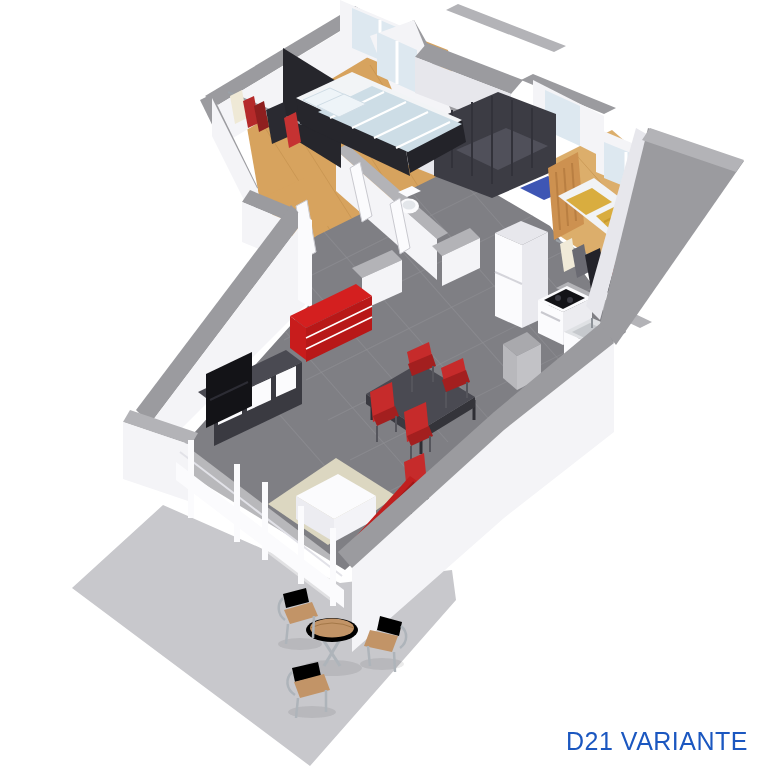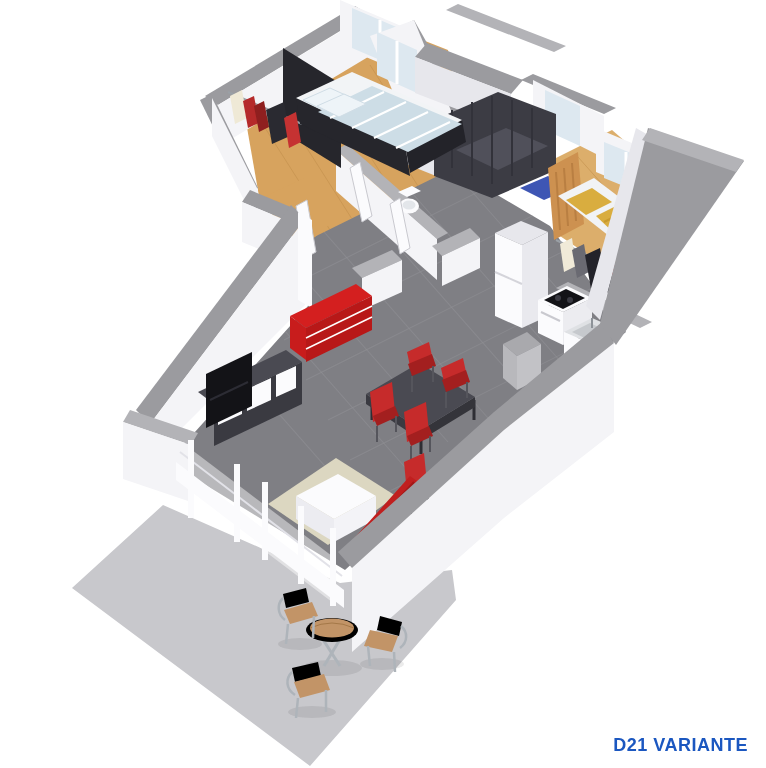--- a/index.html
+++ b/index.html
@@ -18,21 +18,21 @@
   .f-shower{fill:var(--shower_dark)} .f-showerF{fill:var(--shower_floor)}
   .f-mat{fill:var(--mat_blue)} .f-yellow{fill:var(--bed_yellow)}
   .f-bedwood{fill:var(--bed_wood)} .f-white{fill:var(--white_furniture)}
   .f-duvet{fill:var(--duvet_base)} .f-rug{fill:var(--rug)} .f-glass{fill:var(--glass)}
   .f-steel{fill:var(--steel)} .f-owood{fill:var(--outdoor_wood)}
   .ln-tile{stroke:var(--tile_line);stroke-width:1.1;opacity:.6}
   .ln-wood{stroke:var(--wood_line);stroke-width:1;opacity:.55}
   .ln-metal{stroke:var(--metal);fill:none}
   .ln-white{stroke:#ffffff;fill:none}
   .shadow{fill:rgba(0,0,0,0.08)}
-  #plan-label{position:absolute;right:18px;bottom:12px;font-size:18px;font-weight:700;
+  #plan-label{position:absolute;right:18px;bottom:12px;font-size:25px;font-weight:400;
               letter-spacing:.5px;color:var(--label_blue);white-space:nowrap;}
 </style>
 </head>
 <body>
 
 <div id="stage">
 <svg id="scene" width="766" height="768" viewBox="0 0 766 768">
 
   <defs>
     <clipPath id="clipTile">

